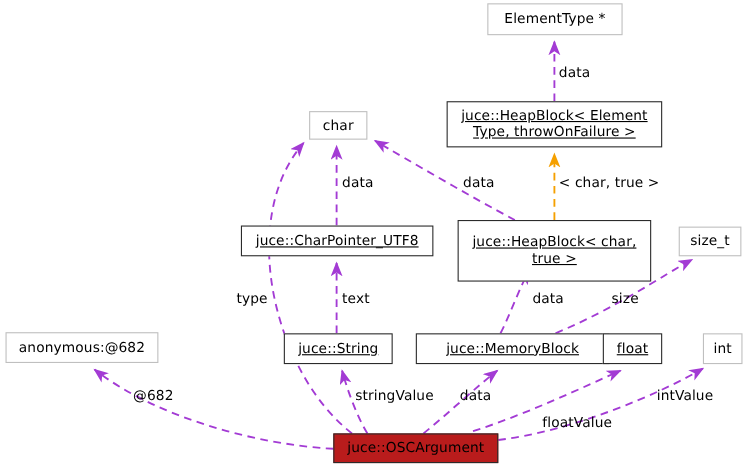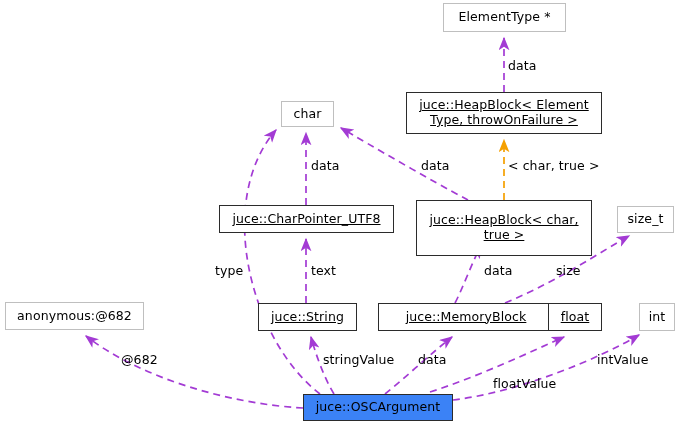--- a/index.html
+++ b/index.html
@@ -39,21 +39,21 @@
   }
   .node.solid {
     border: 1.4px solid #2b2b2b;
     text-decoration: underline;
   }
   .node.light {
     border: 1.2px solid #bfbfbf;
   }
   .node.highlight {
     border: 1.4px solid #2b2b2b;
-    background: #3b82f6;
+    background: #b91c1c;
   }
   .edge-label {
     position: absolute;
     font-size: 12.5px;
     color: #000000;
     white-space: nowrap;
     background: transparent;
     letter-spacing: 0.1px;
   }
 </style>

